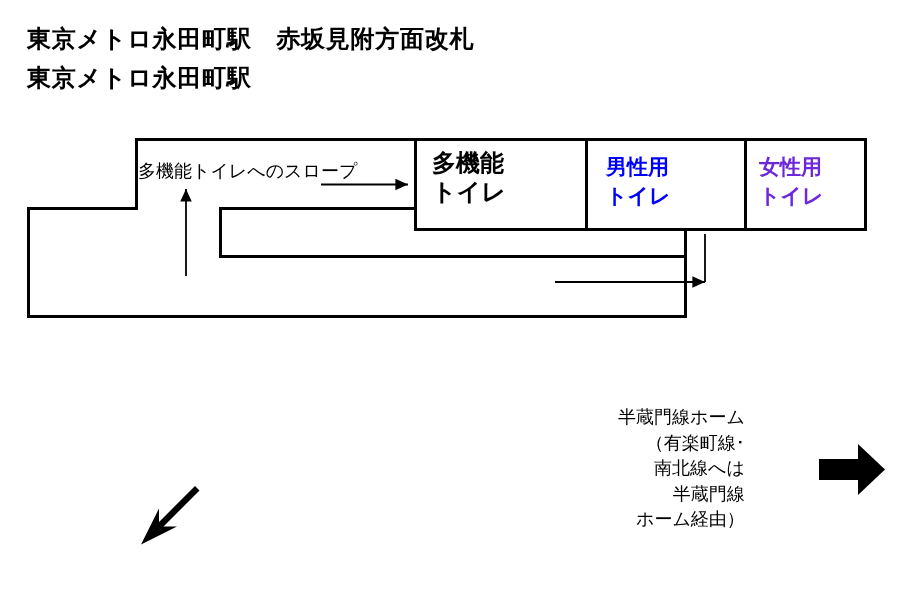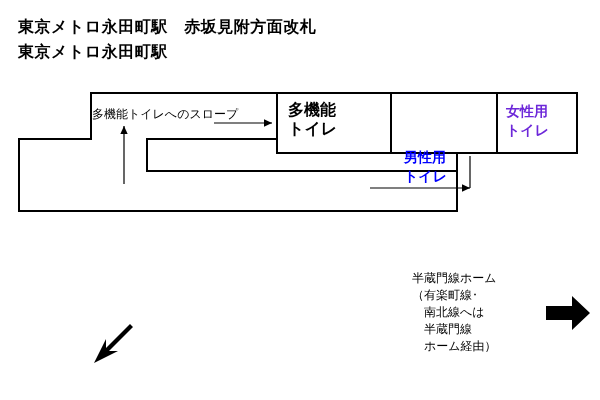--- a/index.html
+++ b/index.html
@@ -63,21 +63,20 @@
   .room-label.mult {
     left: 270px;
     top: 8px;
     font-size: 16px;
     color: #000000;
   }
   .room-label.male {
     left: 386px;
     top: 10px;
     color: #0000ff;
-    margin-top: 46px;
   }
   .room-label.female {
     left: 488px;
     top: 10px;
     color: #6d28d9;
   }
 
   
   .slope-text {
     position: absolute;
@@ -110,20 +109,21 @@
     line-height: 17px;
     white-space: pre;
   }
   .caption.left-cap {
     left: 92px;
     top: 262px;
   }
   .caption.right-cap {
     left: 412px;
     top: 270px;
+    text-align: right;
   }
   .big-arrow {
     position: absolute;
   }
   .big-arrow.left {
     left: 92px;
     top: 322px;
   }
   .big-arrow.right {
     left: 546px;

